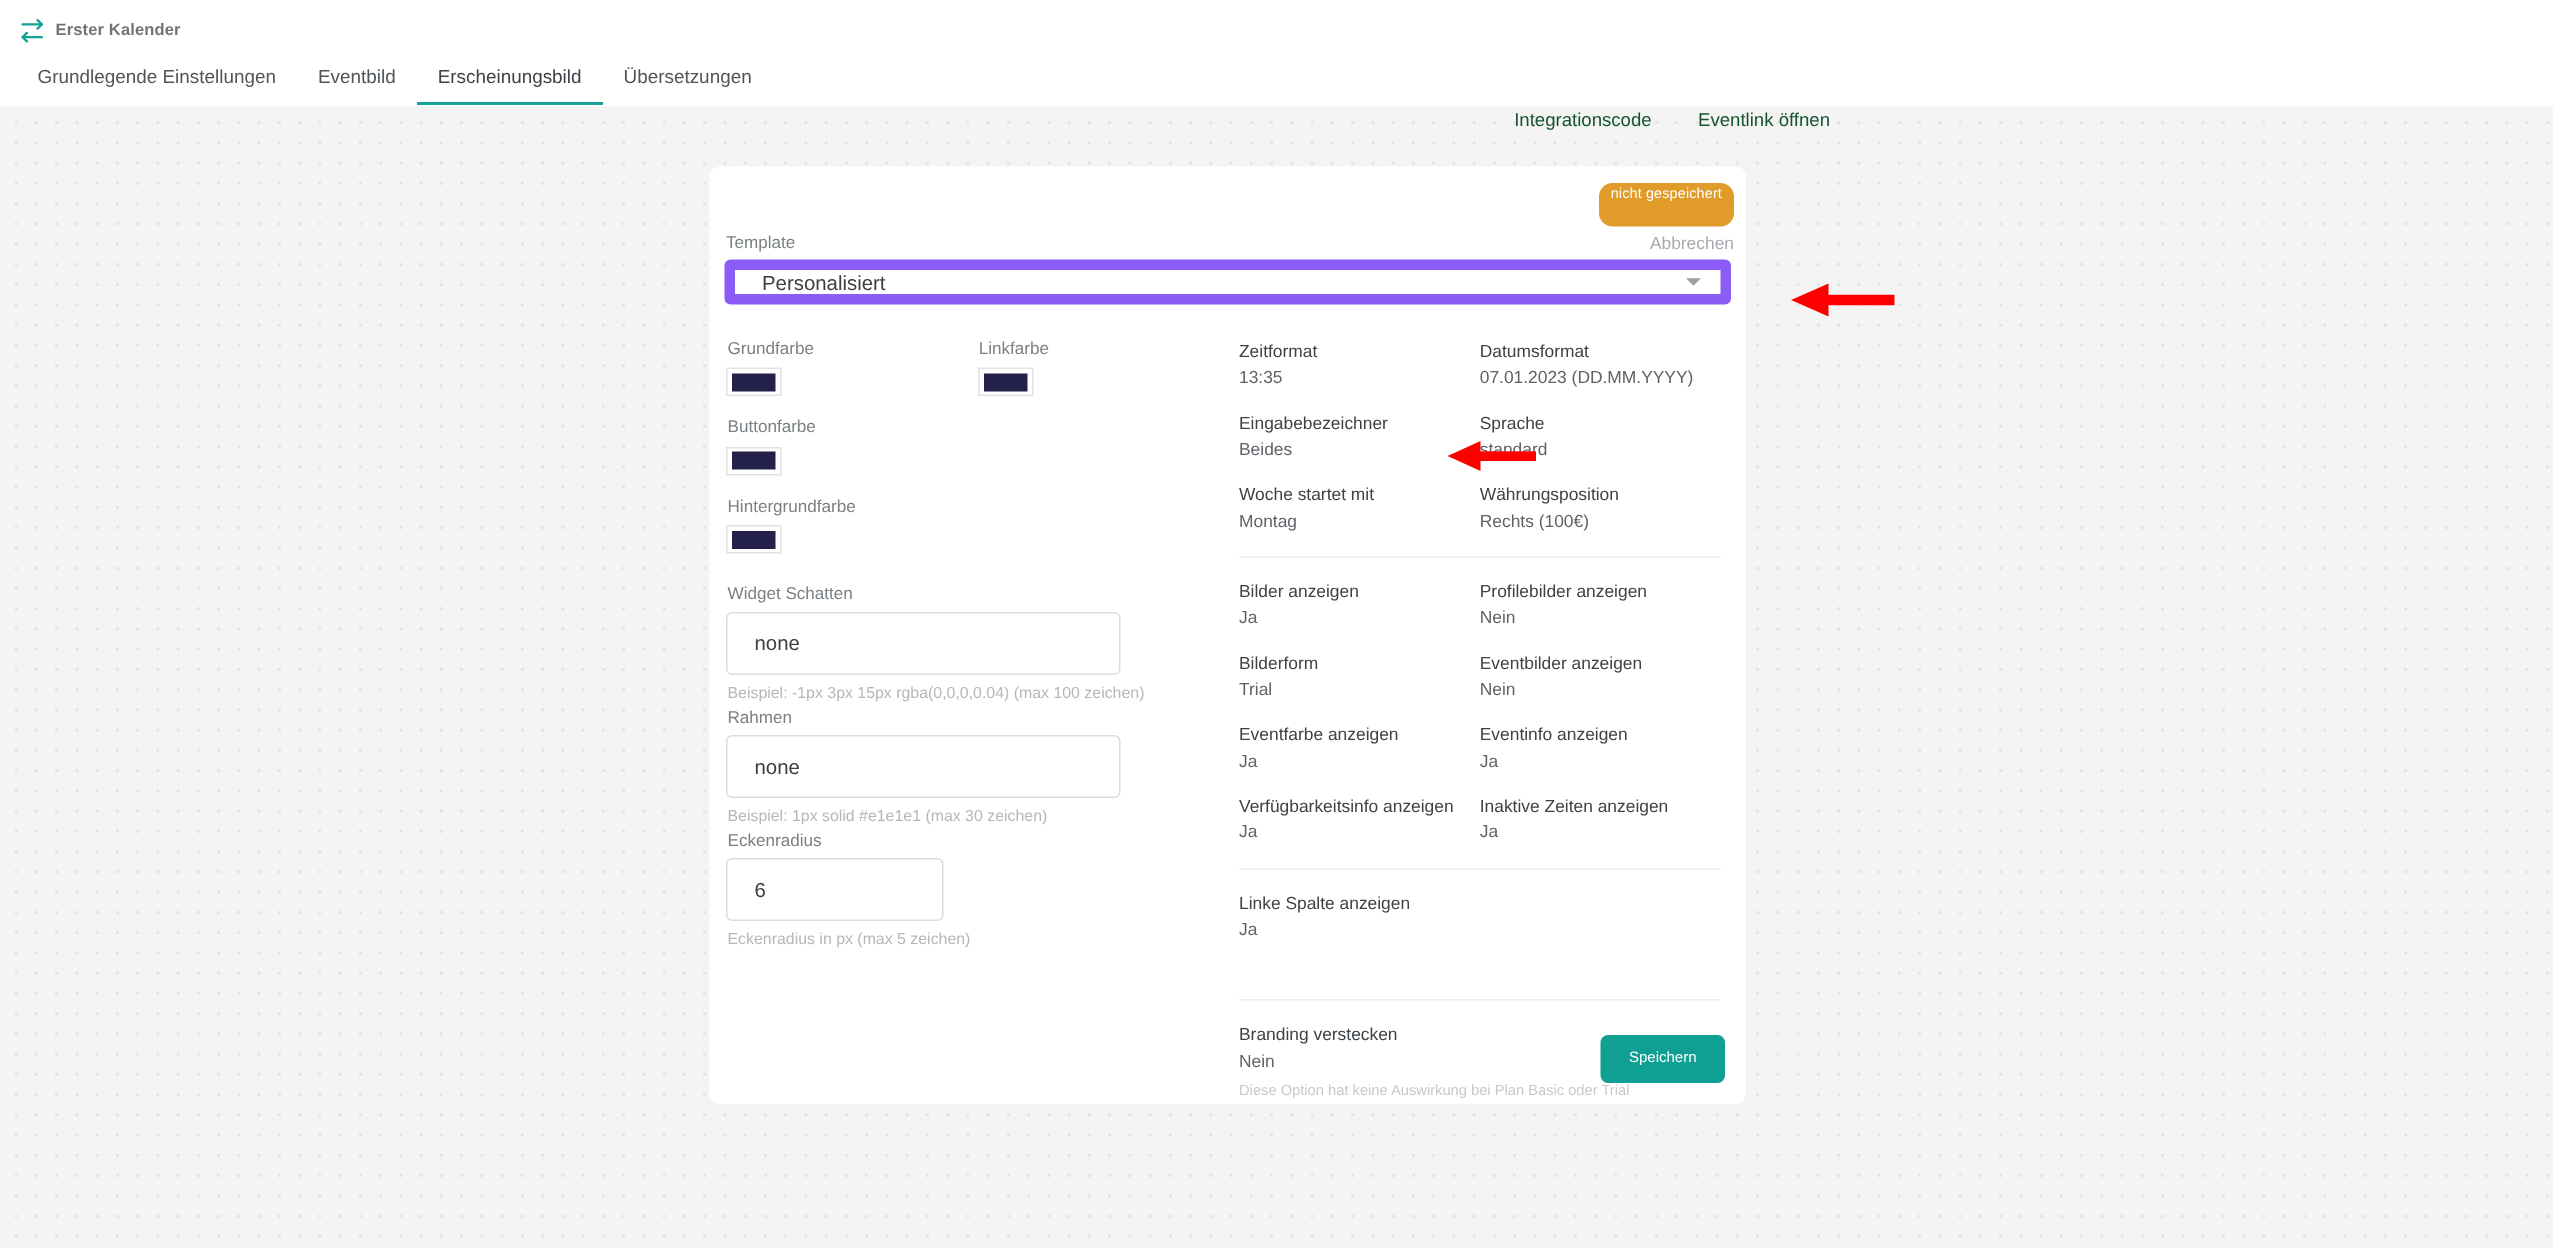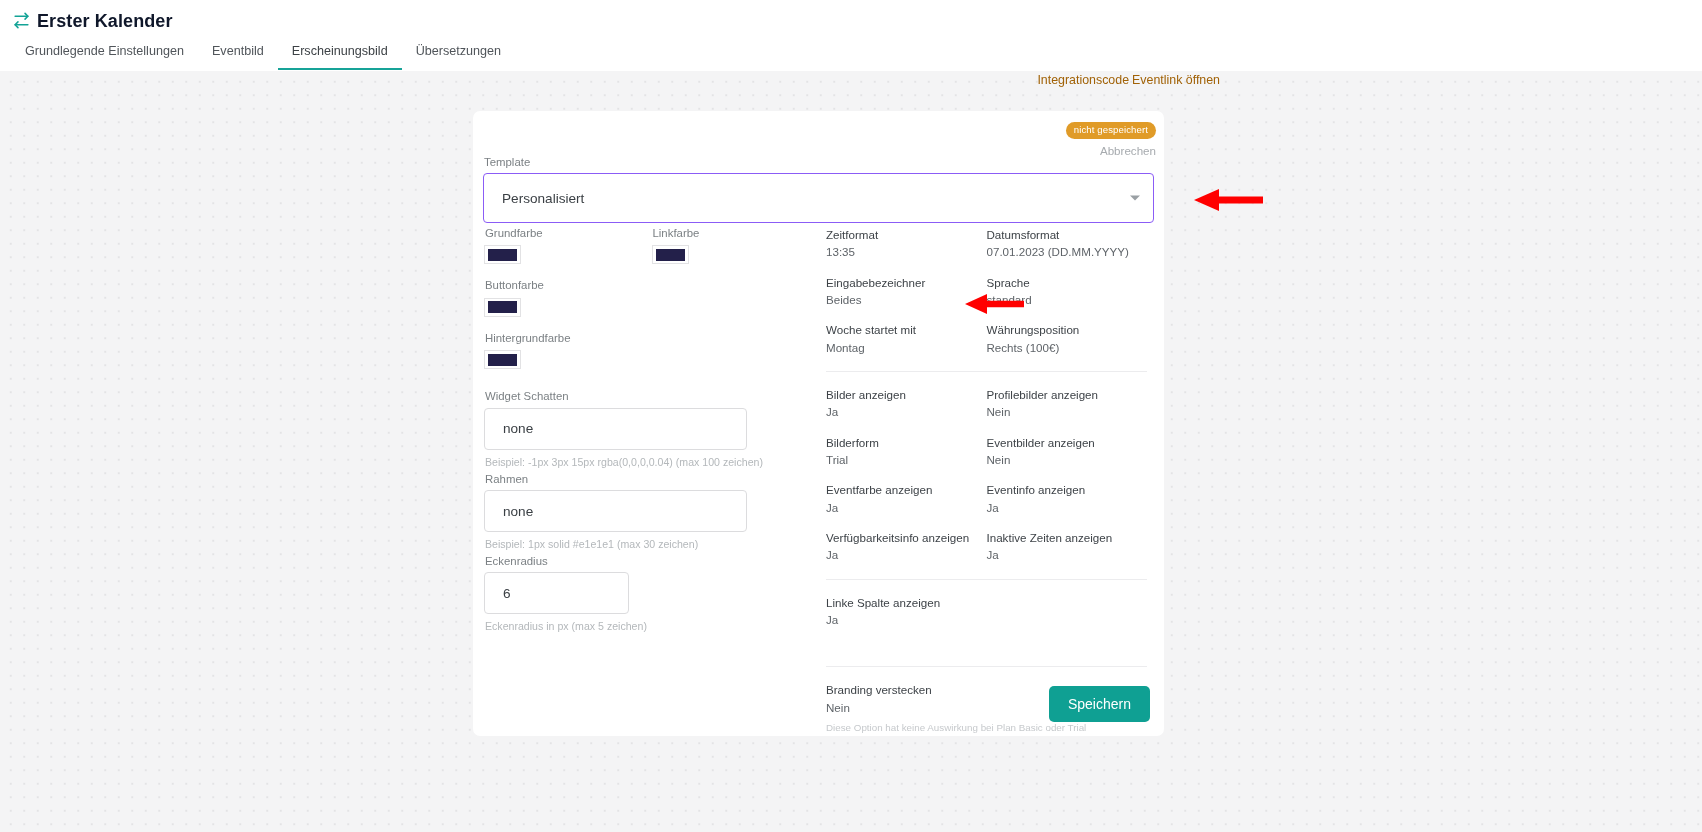--- a/index.html
+++ b/index.html
@@ -22,21 +22,21 @@
     display: flex; align-items: center;
     padding: 7px 0 0 13px;
     height: 34px;
   }
   .swap-icon {
     width: 17px; height: 17px; margin-right: 7px;
     color: #13a396; flex: 0 0 auto;
     display: flex; align-items: center; justify-content: center;
   }
   .page-title {
-    font-size: 18px; font-weight: bold; color: #0f172a;
+    font-size: 11px; font-weight: bold; color: #737373;
     letter-spacing: .1px; line-height: 1;
   }
   .tabs {
     display: flex; align-items: flex-end;
     height: 36px; padding-left: 11px; gap: 0;
   }
   .tab {
     font-size: 12.6px; color: #50555a;
     padding: 0 14px 10px 14px;
     line-height: 1; cursor: pointer;
@@ -53,22 +53,22 @@
     background-image: radial-gradient(#e3e3e5 1.1px, transparent 1.2px);
     background-size: 13.5px 13.5px;
     background-position: 4px 4px;
   }
 
   
   .toplinks {
     position: absolute; right: 0; top: 73px;
     width: 100%;
     display: flex; justify-content: flex-end; align-items: center;
-    gap: 3px; padding-right: 482px;
-    font-size: 12.4px; color: #a16207;
+    gap: 31px; padding-right: 482px;
+    font-size: 12.4px; color: #14532d;
     z-index: 6;
   }
   .toplinks span { cursor: pointer; }
 
   
   .card {
     position: absolute;
     left: 473px; top: 111px;
     width: 691px; height: 625px;
     background: #ffffff;
@@ -79,43 +79,43 @@
   
   .badge-wrap {
     position: absolute; right: 8px; top: 8px;
     text-align: right;
   }
   .badge {
     display: inline-block;
     background: #e09b28;
     color: #ffffff;
     font-size: 9.6px;
-    padding: 3px 8px 4px 8px;
+    padding: 3px 8px 16px 8px;
     border-radius: 9px;
     line-height: 1;
     letter-spacing: .1px;
   }
   .cancel-link {
     display: block;
     margin-top: 5px;
     font-size: 11.6px;
     color: #a7abaf;
     cursor: pointer;
   }
 
   
   .template-block { position: absolute; left: 10px; top: 46px; width: 671px; }
   .field-label {
     font-size: 11.4px; color: #7b8084; line-height: 1;
     margin-bottom: 5px; padding-left: 1px;
   }
   .select-box {
     position: relative;
-    height: 50px;
-    border: 1px solid #8b5cf6;
+    height: 30px;
+    border: 7px solid #8b5cf6;
     border-radius: 4px;
     background: #fff;
     display: flex; align-items: center;
     padding-left: 18px;
     cursor: pointer;
   }
   .select-value { font-size: 13.6px; color: #3b4045; }
   .select-caret {
     position: absolute; right: 13px; top: 50%;
     transform: translateY(-50%);
@@ -184,21 +184,21 @@
   .divider {
     height: 1px; background: #ececee;
     margin: 8px 0 16px 0;
   }
   .divider.tight { margin: 1px 0 16px 0; }
 
   
   .save-btn {
     position: absolute; right: 14px; bottom: 14px;
     background: #0fa093; color: #fff;
-    font-size: 14px;
+    font-size: 10px;
     padding: 11px 19px;
     border-radius: 5px; border: none;
     cursor: pointer; line-height: 1;
   }
 
   
   .arrow { position: absolute; z-index: 20; pointer-events: none; }
   .arrow-1 { left: 1192px; top: 186px; }
   .arrow-2 { left: 963px; top: 291px; }
 </style>

